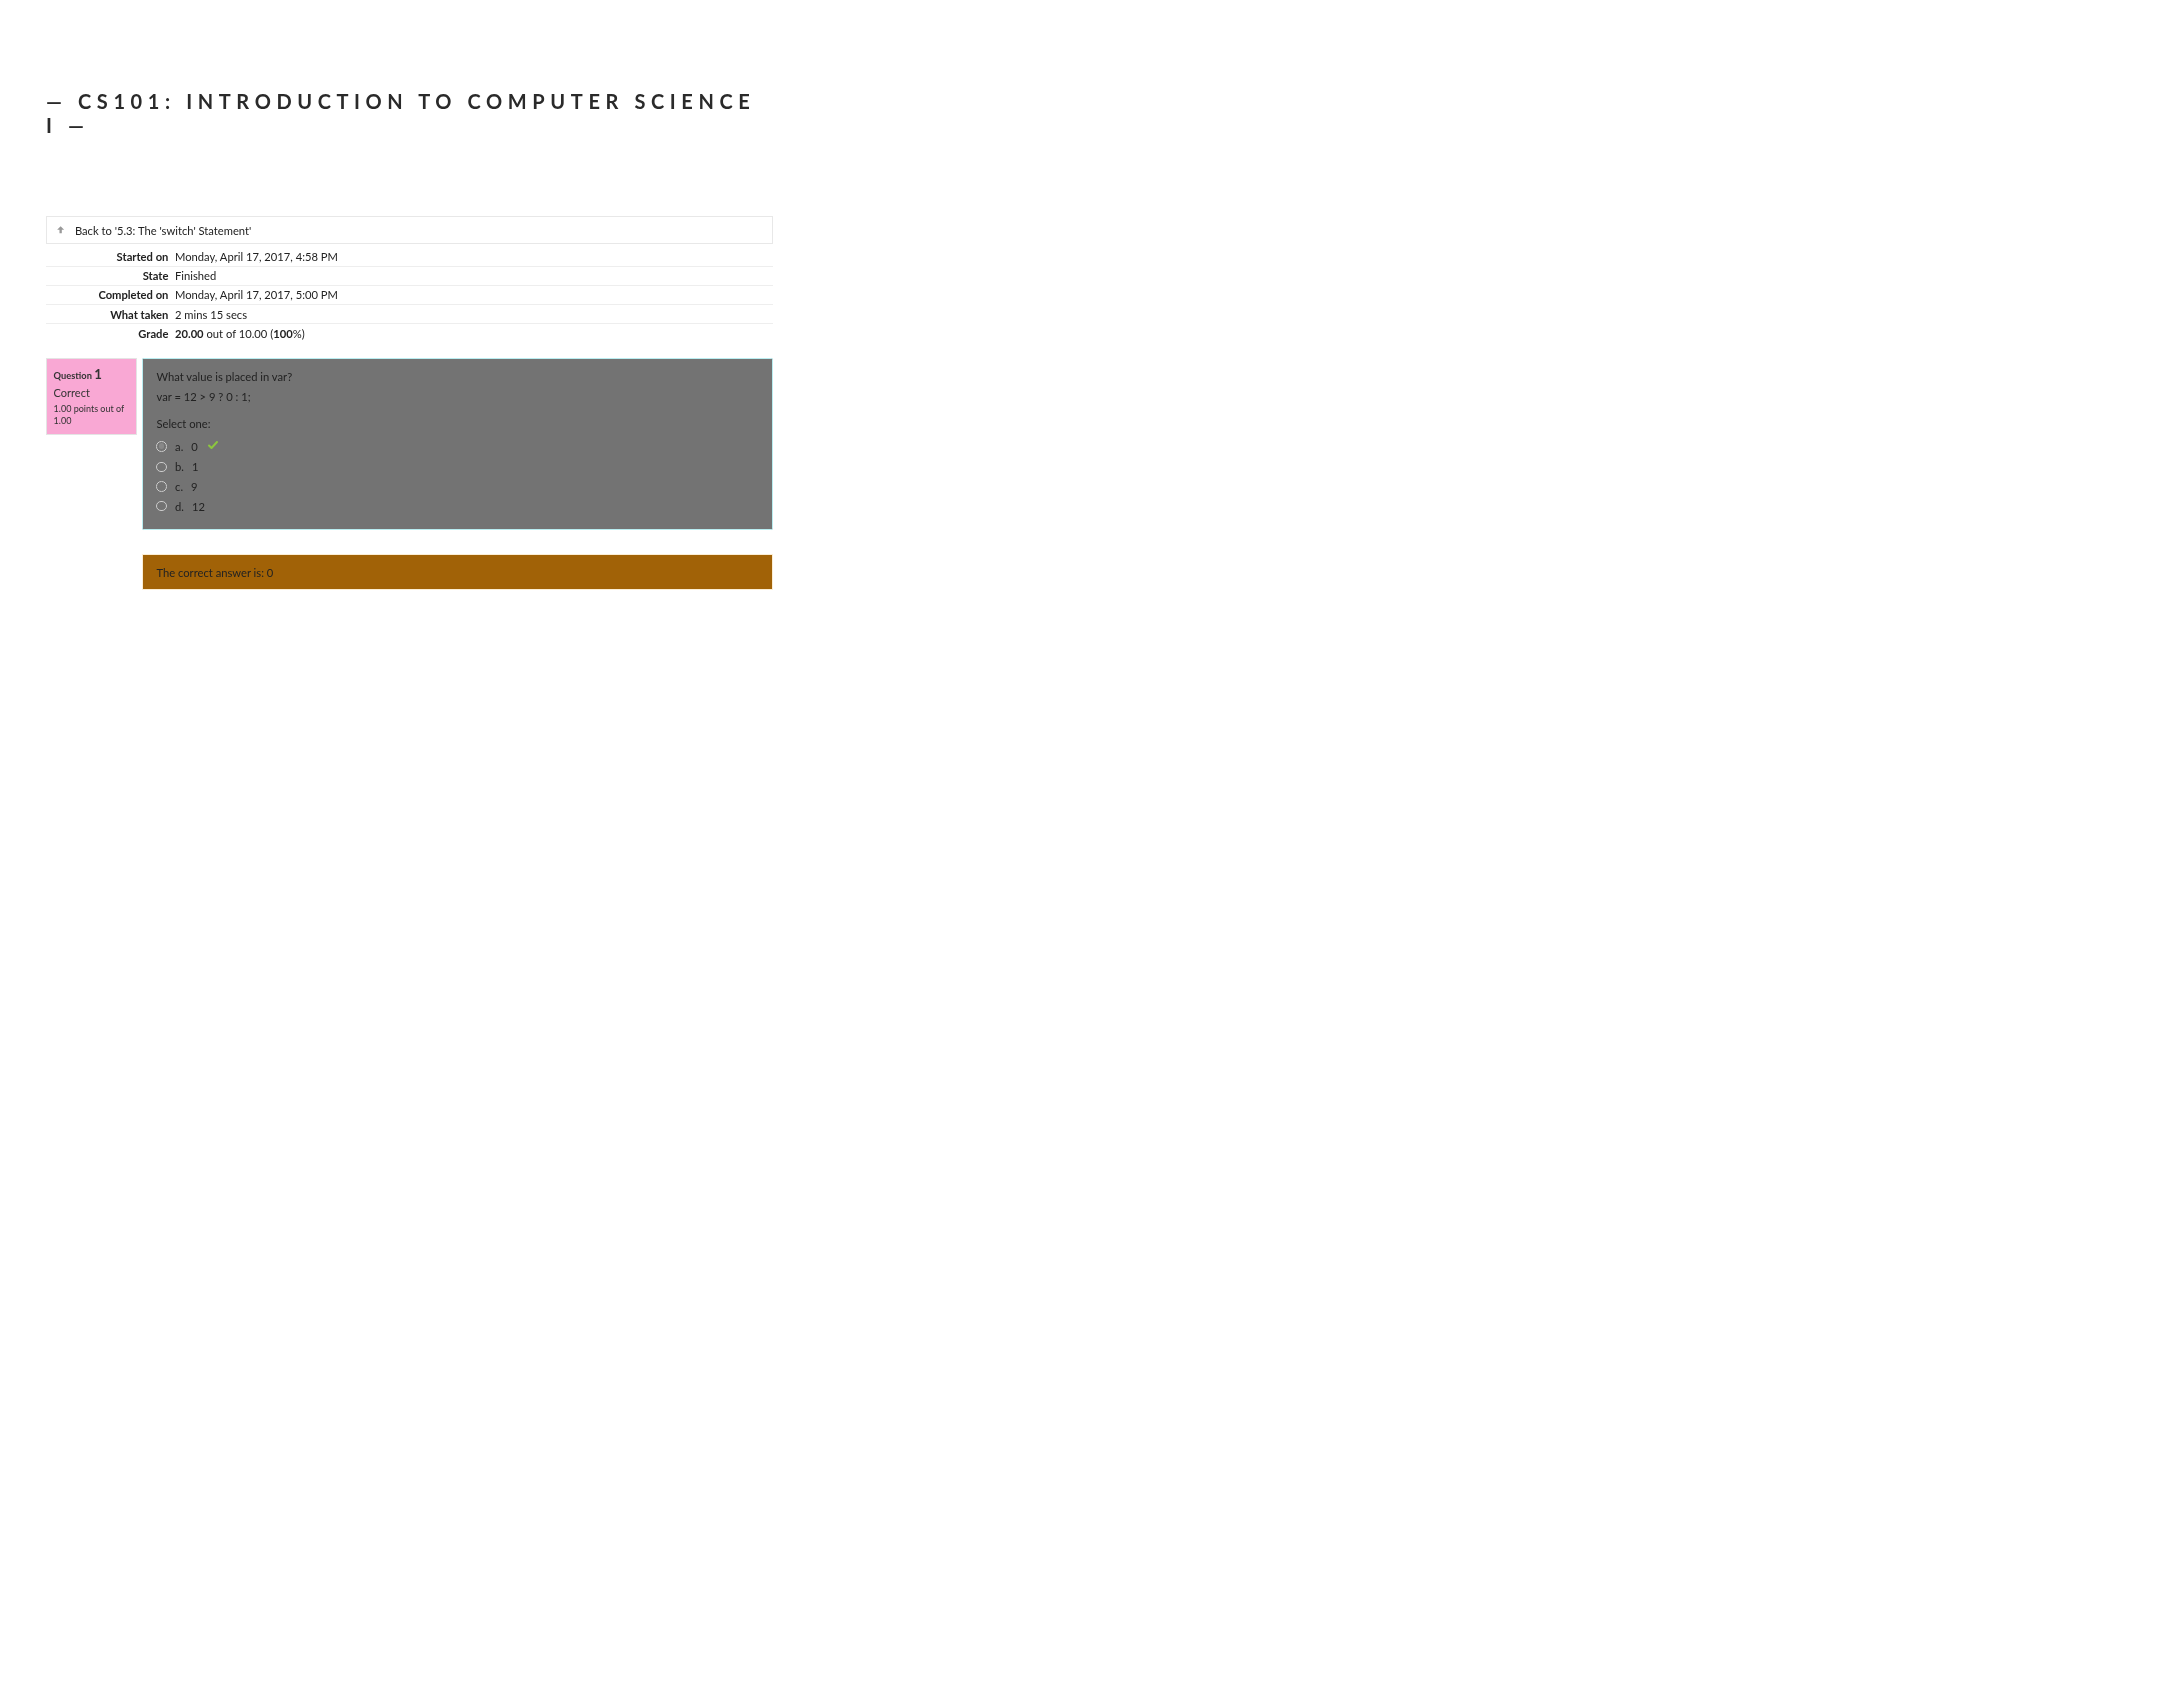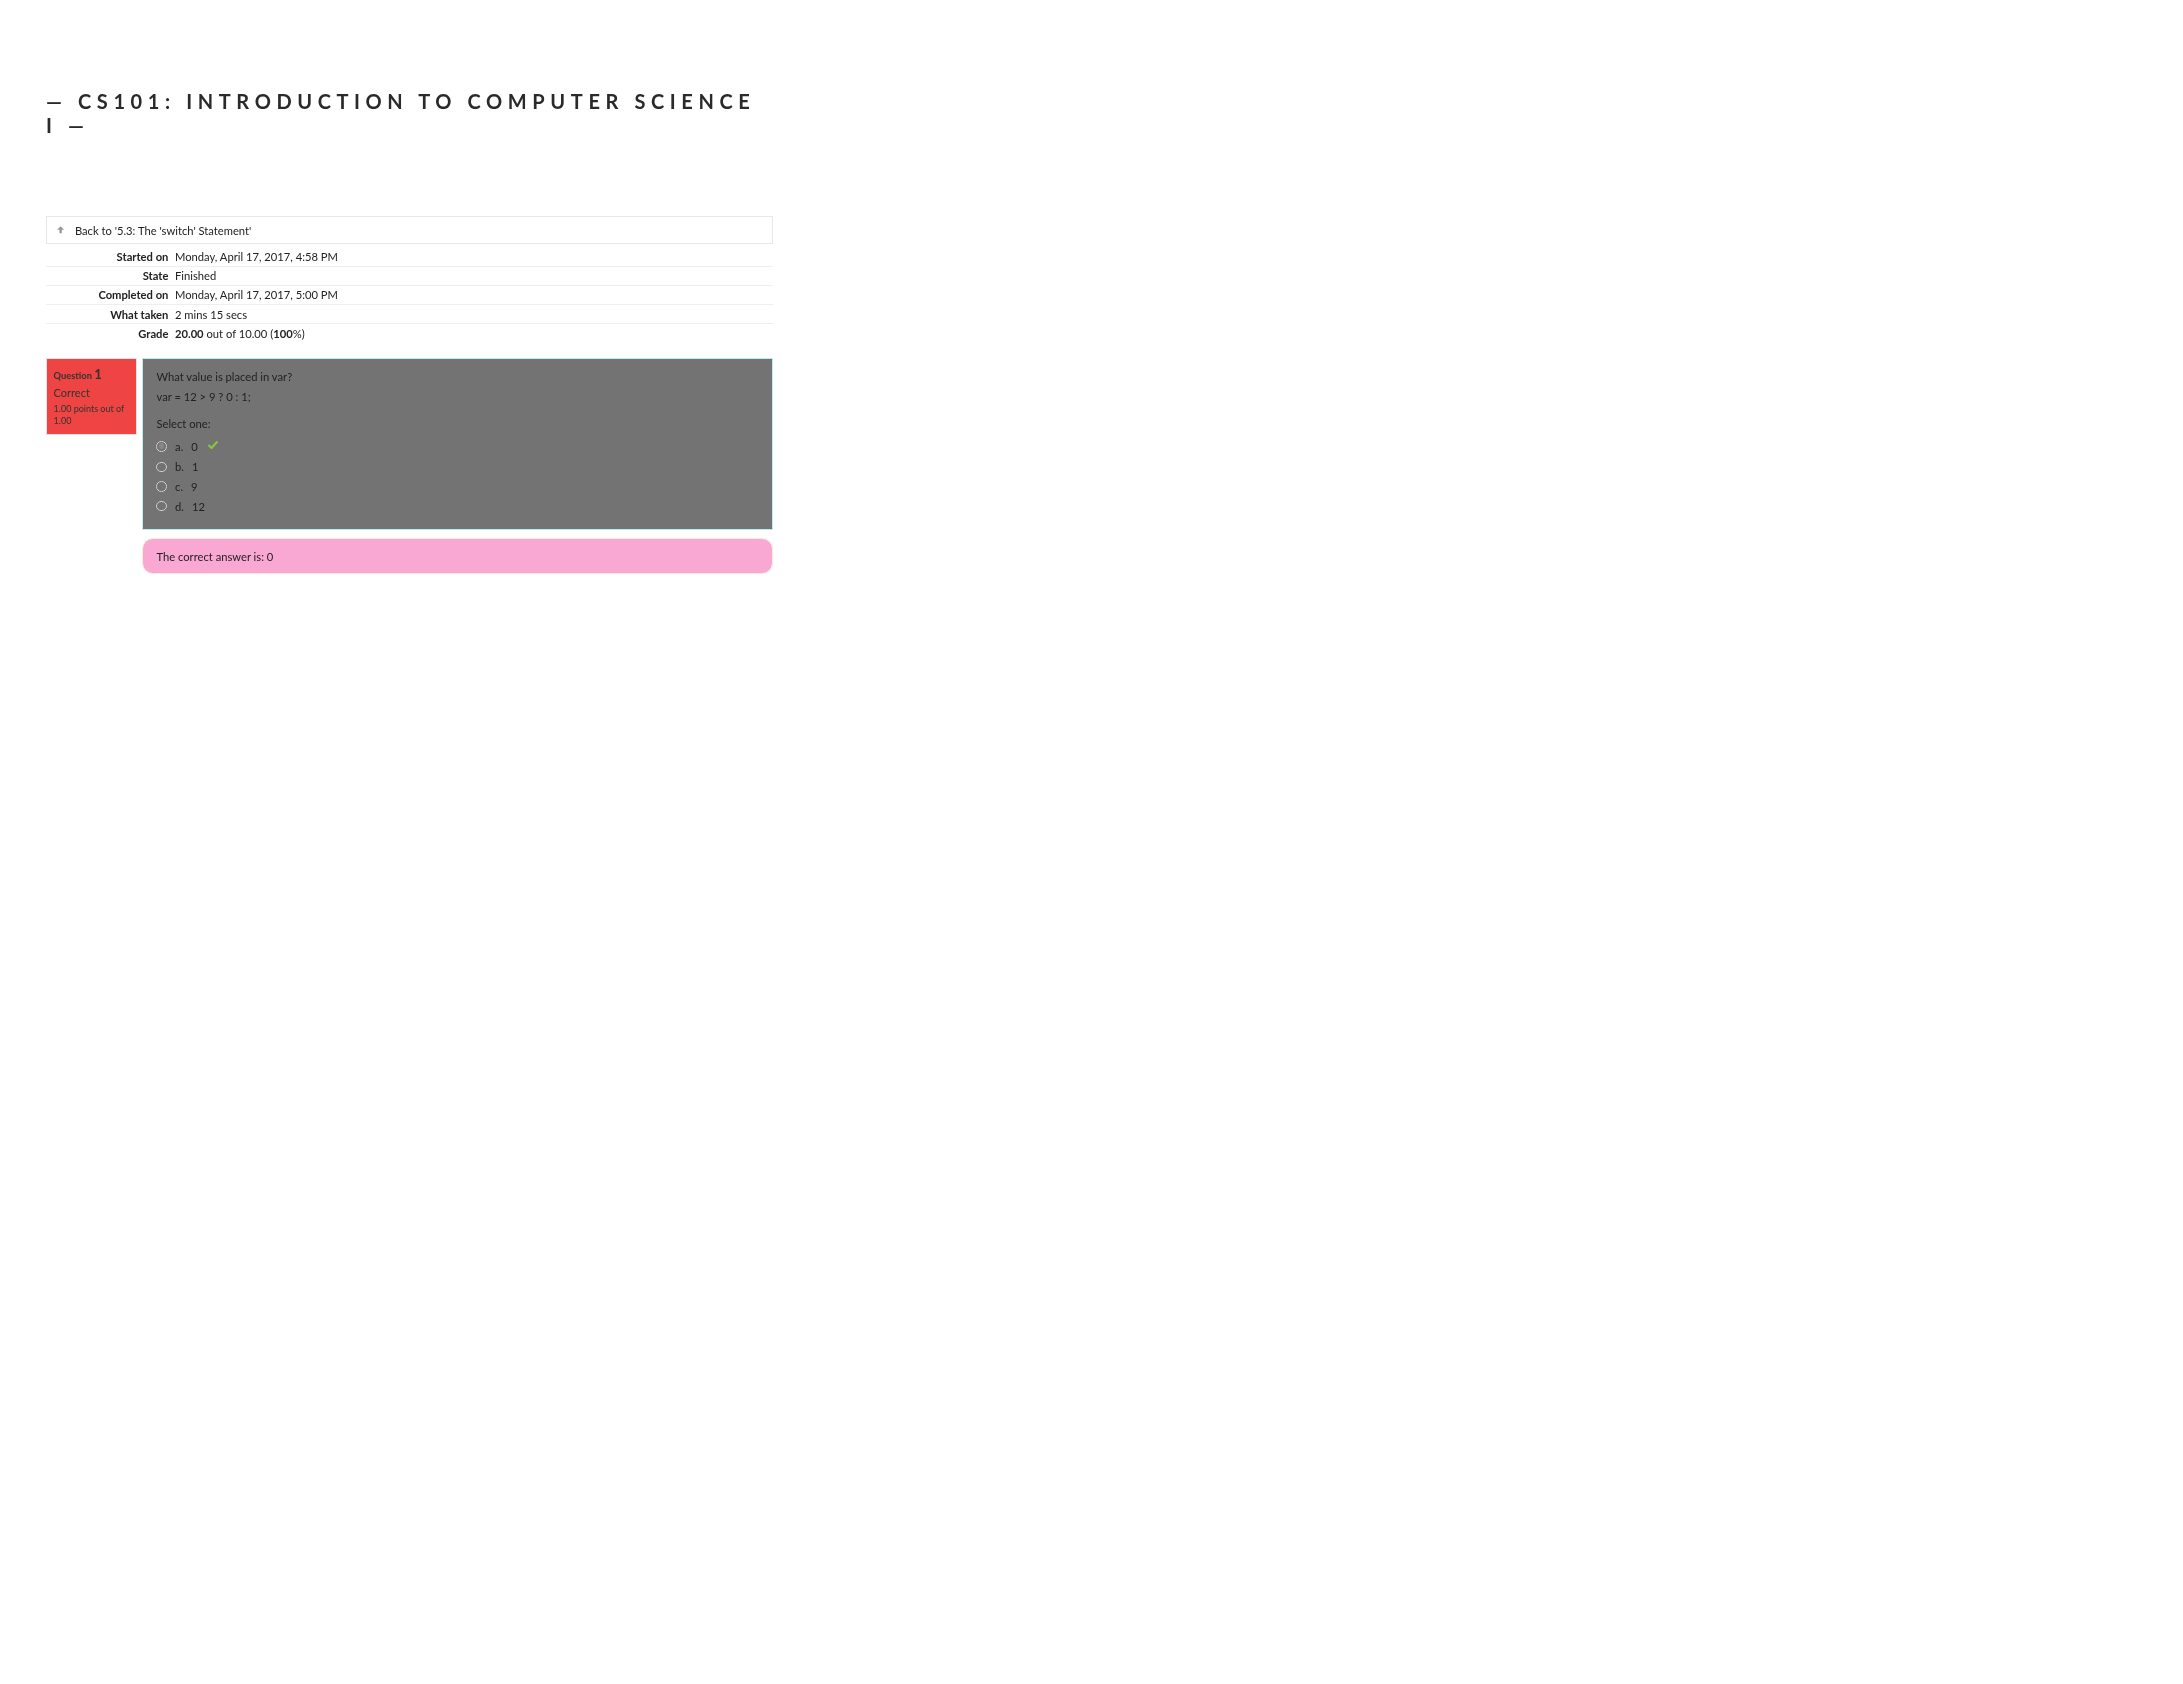--- a/index.html
+++ b/index.html
@@ -58,21 +58,21 @@
   padding: 2.6px 0;
   font-size: 11.2px;
 }
 .question-area {
   display: flex;
   gap: 5.3px;
   align-items: flex-start;
 }
 .question-meta {
   border: 0.7px solid #e4e4e4;
-  background: #ef4444;
+  background: #f9a8d4;
   width: 91px;
   padding: 6.6px 6.6px 8px 6.6px;
   font-size: 9px;
   color: #333;
 }
 .question-meta .qlabel {
   font-weight: 700;
   font-size: 9.3px;
 }
 .question-meta .qnum {
@@ -130,24 +130,24 @@
   background: #888;
   border-radius: 50%;
 }
 .checkmark {
   color: #8cc63f;
   font-weight: 900;
   font-size: 12px;
   margin-left: 1.3px;
 }
 .feedback-box {
-  margin-top: 8px;
+  margin-top: 24px;
   border: 0.7px solid #fbeed5;
-  background: #f9a8d4;
-  border-radius: 11px;
+  background: #a16207;
+  border-radius: 0;
   padding: 10.6px 13.2px;
   font-size: 11.2px;
 }
 </style>
 </head>
 <body>
 
 <h1 class="page-title">— CS101: INTRODUCTION TO COMPUTER SCIENCE I —</h1>
 
 <div class="back-box">

